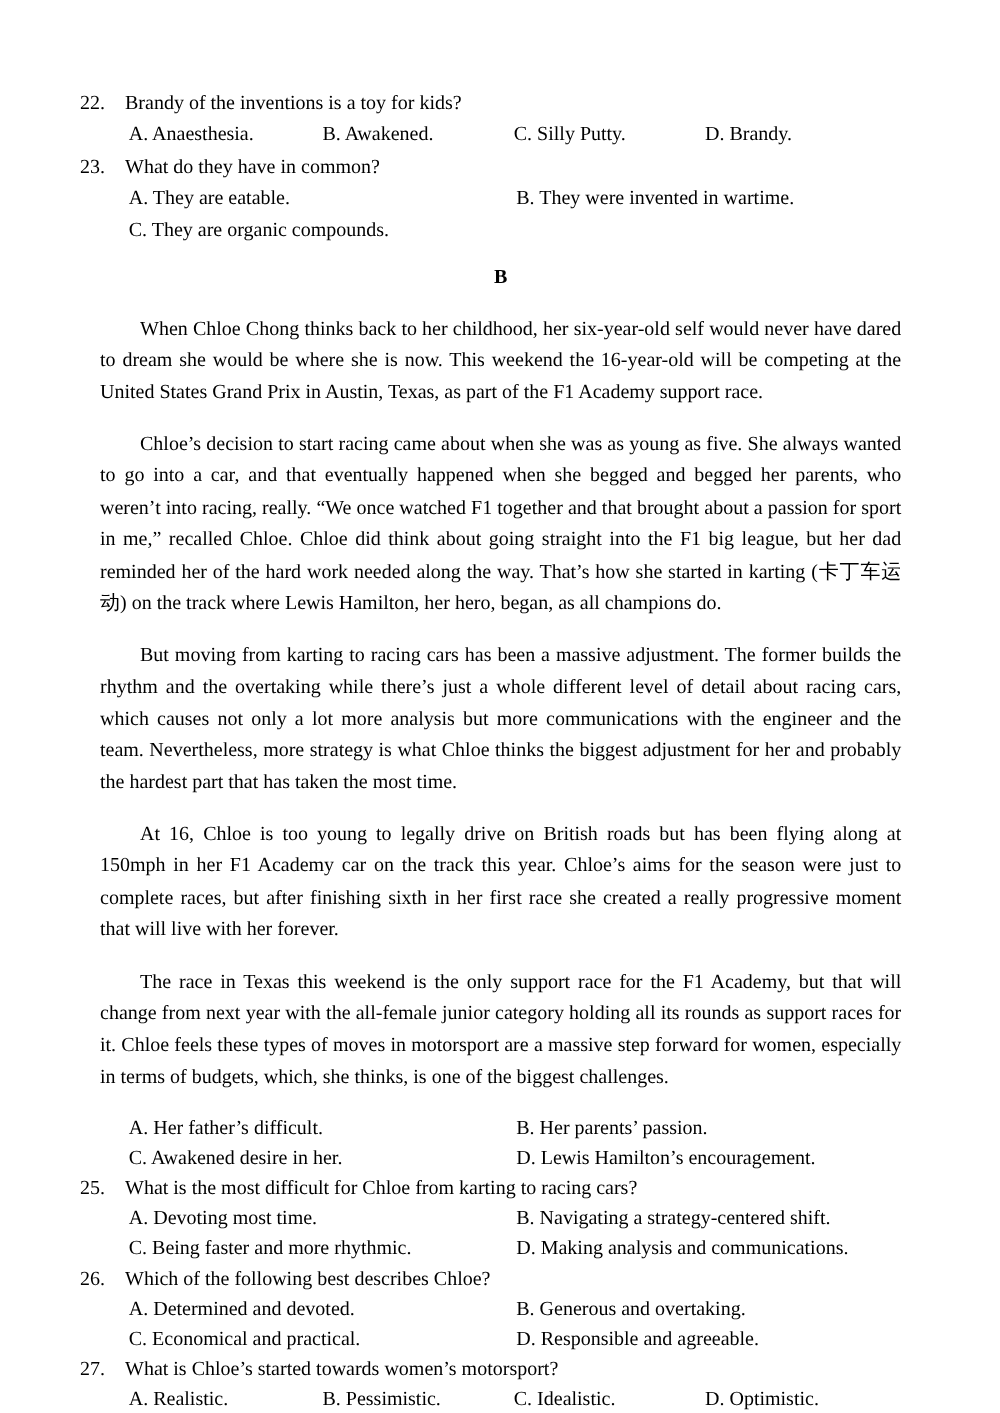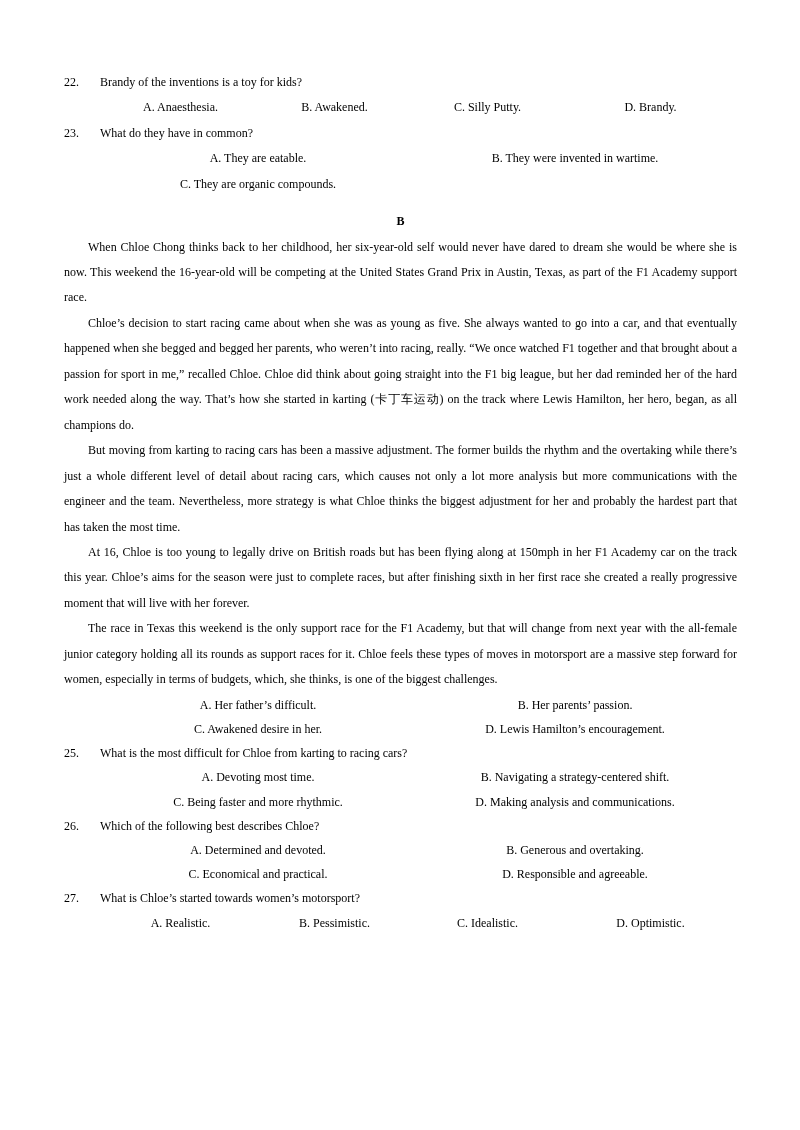--- a/index.html
+++ b/index.html
@@ -11,43 +11,42 @@
     width: 800px;
     height: 1130px;
     overflow: hidden;
   }
   .page {
     box-sizing: border-box;
     width: 800px;
     height: 1130px;
     padding: 70px 63px 0 64px;
     font-family: "Liberation Serif", "DejaVu Serif", serif;
-    font-size: 12px;
+    font-size: 16px;
     color: #000000;
   }
   .questions-top { line-height: 25.4px; }
   .questions-bottom { line-height: 24.2px; }
   .q-head { display: flex; }
   .q-num { width: 36px; flex: 0 0 36px; }
   .q-text { flex: 1 1 auto; }
   .opts {
     margin-left: 39px;
     display: grid;
-    text-align: center;
   }
   .opts-4 { grid-template-columns: 155px 153px 153px auto; }
   .opts-2 { grid-template-columns: 310px auto; }
   .section-header {
     text-align: center;
     font-weight: bold;
     margin: 12px 0 0 0;
     line-height: 25.5px;
   }
   .para {
-    margin: 0;
+    margin: 16px;
     text-indent: 2em;
     text-align: justify;
     line-height: 25.45px;
   }
 </style>
 </head>
 <body>
 
 <div class="page">
 

